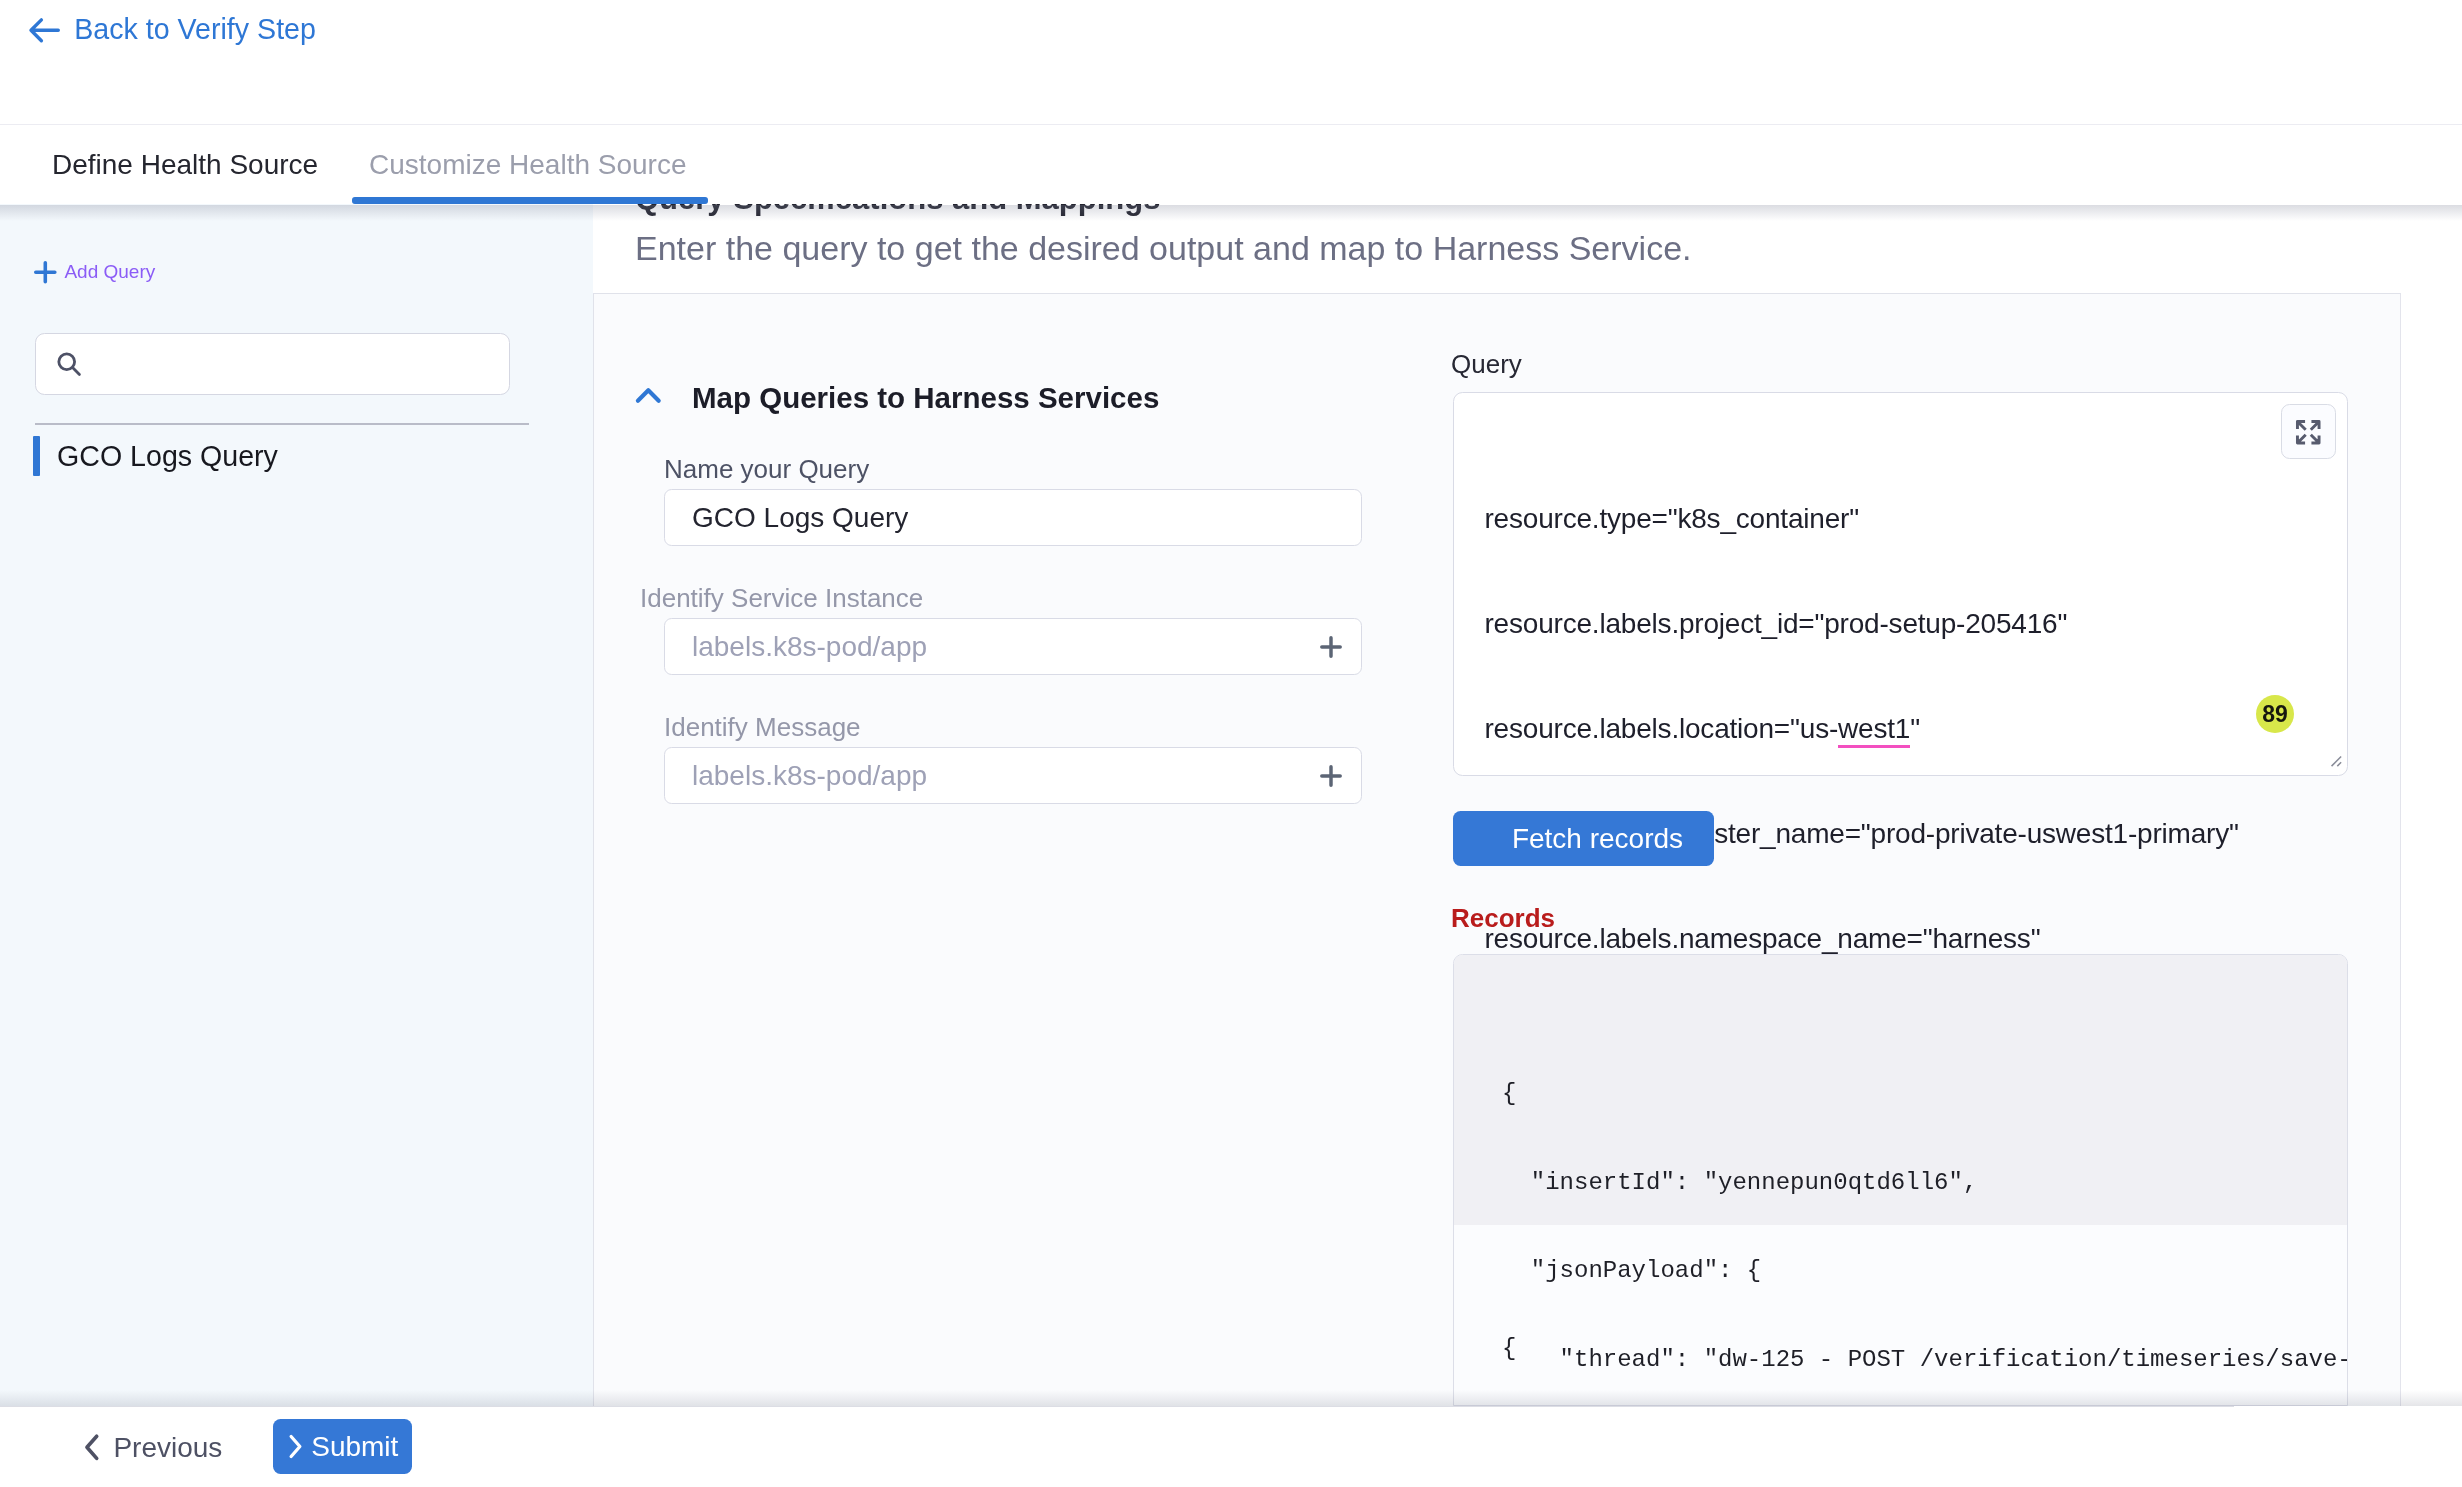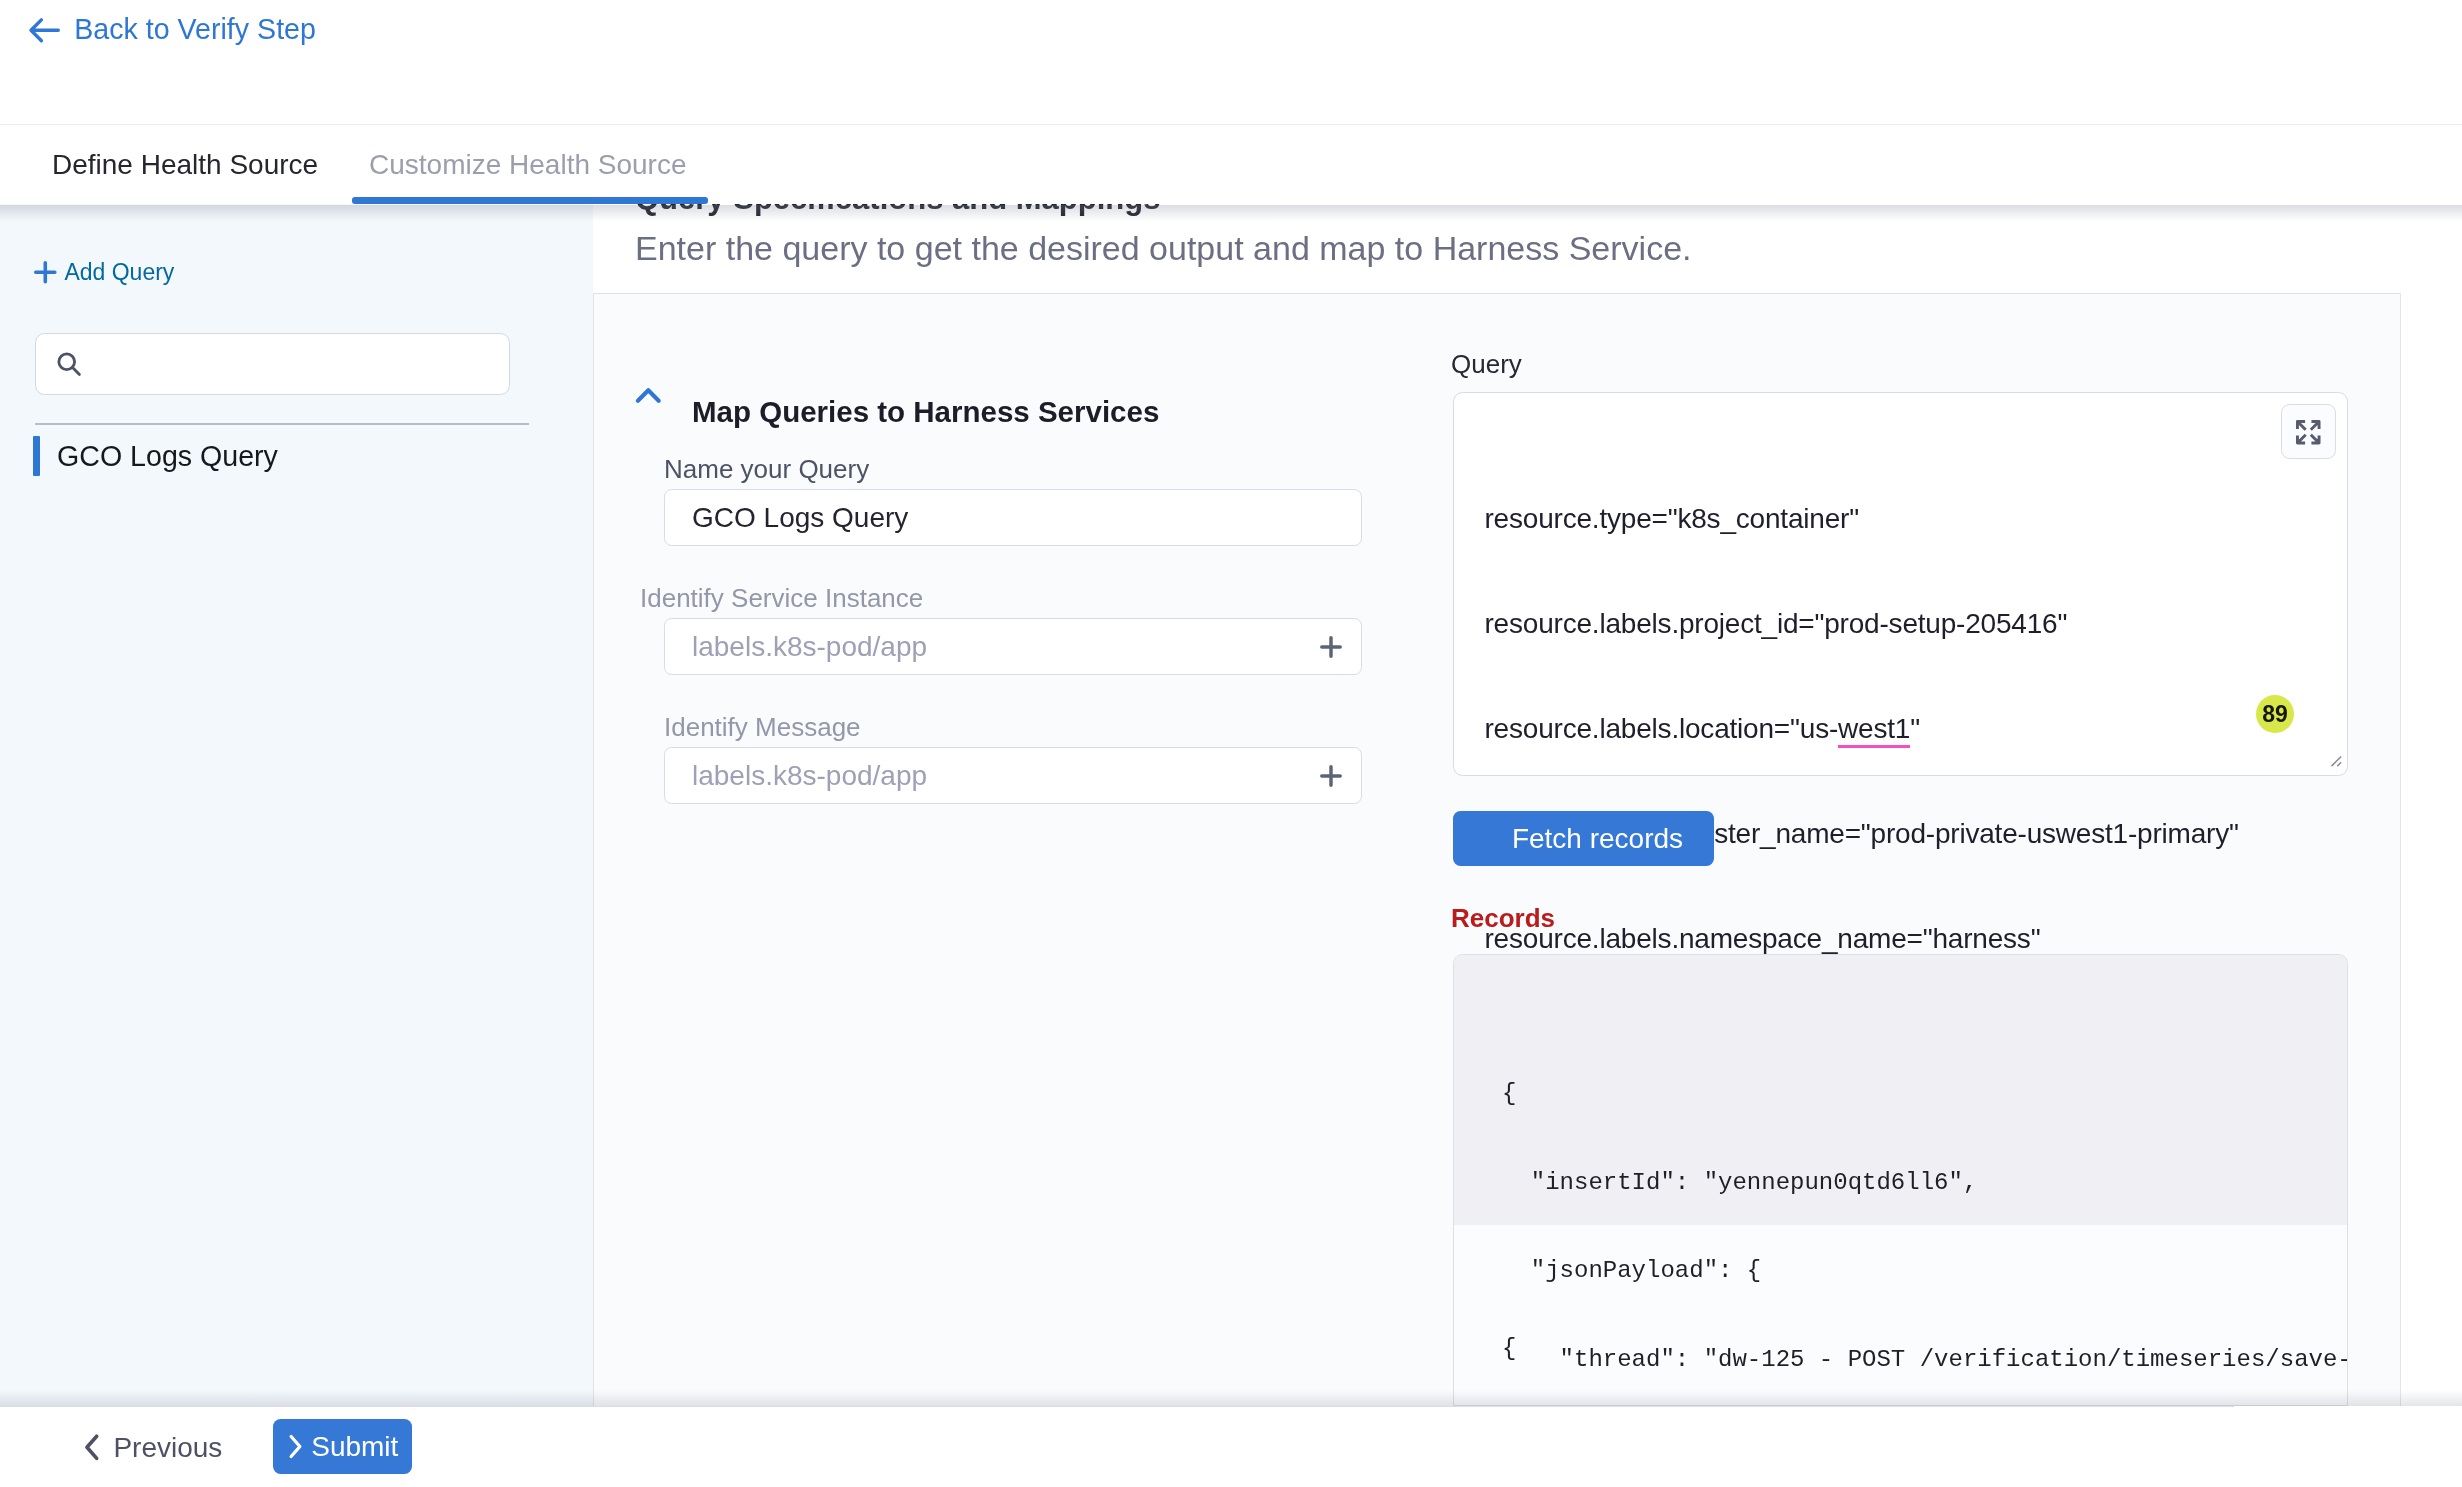--- a/index.html
+++ b/index.html
@@ -17,40 +17,40 @@
   .tabbar:after { content:""; position:absolute; left:0; top:80px; width:2462px; height:16px;
                   background:linear-gradient(rgba(125,130,150,0.28), rgba(125,130,150,0)); pointer-events:none; }
   .tab { position:absolute; top:0; height:80px; line-height:80px; font-size:28px; font-weight:500; cursor:pointer; }
   .tab-define { left:52px; color:#25262f; }
   .tab-customize { left:369px; color:#9b9eac; }
   .tab-underline { position:absolute; left:352px; bottom:0; width:356px; height:6.7px; background:#2f77d4; border-radius:2.9px; }
 
   
   .sidebar { position:absolute; left:0; top:204px; width:593px; height:1203px; background:#f3f8fc; }
   .add-query { position:absolute; left:31px; top:54px; display:flex; align-items:center; gap:4.8px; cursor:pointer; }
-  .add-query span { font-size:23px; font-weight:500; color:#0369a1;text-align:center; }
+  .add-query span { font-size:19px; font-weight:500; color:#8b5cf6;text-align:center; }
   .search-box { position:absolute; left:35px; top:129px; width:475px; height:62px; background:#fff;
                 border:1px solid #d5d7e2; border-radius:9.5px; display:flex; align-items:center; padding-left:18px; }
   .search-box input { border:none; outline:none; background:transparent; font-size:27px; color:#23242f; width:409px; margin-left:13.3px; font-family:inherit; }
   .side-divider { position:absolute; left:35px; top:219px; width:494px; height:1.9px; background:#b9bcc8; }
   .query-item { position:absolute; left:0px; top:232px; width:533px; height:42px; cursor:pointer; }
   .query-item .sel-bar { position:absolute; left:33px; top:0px; width:6.7px; height:40px; background:#2f77d4; border-radius:1px; }
   .query-item .qi-label { position:absolute; left:57px; top:3.8px; font-size:28.6px; color:#17181f; }
 
   
   .section-title { position:absolute; left:635px; top:181px; font-size:31px; font-weight:700; color:#23242f; z-index:1; }
   .section-sub { position:absolute; left:635px; top:229px; font-size:34px; color:#6c6f84; z-index:1; }
 
   
   .card { position:absolute; left:593px; top:293px; width:1808px; height:1113px; background:#fafbfd;
           border-left:1px solid #e0e2ea; border-top:1px solid #e0e2ea; border-right:1px solid #e3e4ec; }
 
   
   .collapse-ico { position:absolute; left:634px; top:384px; cursor:pointer; }
-  .map-heading { position:absolute; left:692px; top:395px; font-size:29.5px; font-weight:700; color:#1c1d28; }
+  .map-heading { position:absolute; left:692px; top:381px; font-size:29.5px; font-weight:700; color:#1c1d28; }
   .fld-label { position:absolute; font-size:26px; }
   .lbl-dark { color:#4d5265; font-weight:500; }
   .lbl-gray { color:#9497a9; font-weight:500; }
   .inp { position:absolute; width:698px; height:57px; background:#fff; border:1px solid #d9dbe6; border-radius:7.6px;
          display:flex; align-items:center; padding:0 17px 0 27px; }
   .inp input { border:none; outline:none; background:transparent; font-size:28px; color:#23242f; flex:1; font-family:inherit; }
   .inp input::placeholder { color:#9ea1b6; opacity:1; }
   .inp .plus { margin-left:9.5px; cursor:pointer; display:flex; }
 
   

